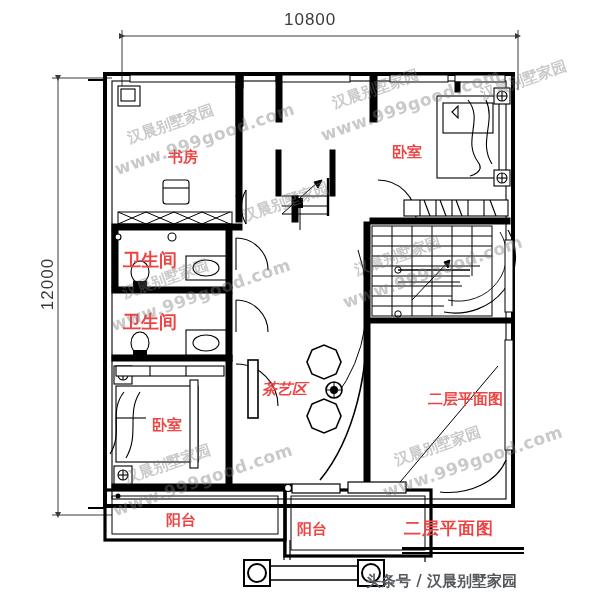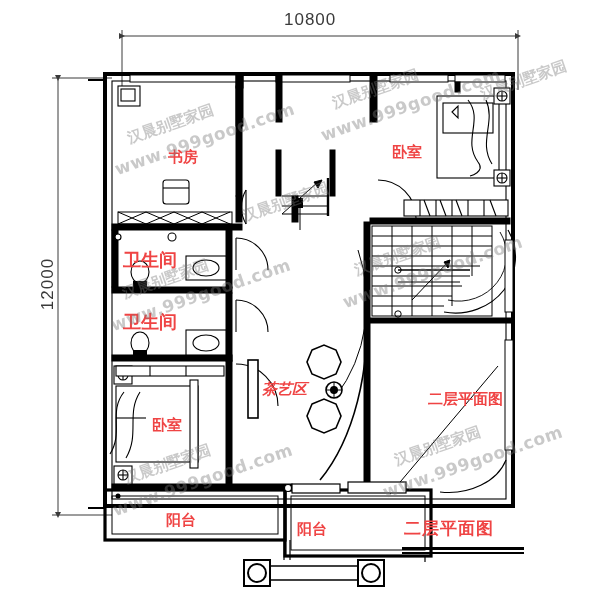--- a/index.html
+++ b/index.html
@@ -373,20 +373,21 @@
   <div class="lbl room-name" style="left:152px; top:418px;">卧室</div>
   <div class="lbl room-name" style="left:262px; top:382px;font-style:italic;">茶艺区</div>
   <div class="lbl room-name" style="left:428px; top:392px;">二层平面图</div>
   <div class="lbl room-name" style="left:166px; top:513px;">阳台</div>
   <div class="lbl room-name" style="left:297px; top:522px;">阳台</div>
 
   <div class="lbl title-main" style="left:404px; top:520px;">二层平面图</div>
   <div class="title-rule" style="left:402px; top:547px; width:122px; height:3px;"></div>
   <div class="title-rule" style="left:402px; top:552px; width:122px; height:1.5px;"></div>
 
+  <div class="credit" style="left:366px; top:572px;">头条号 / 汉晨别墅家园</div>
 
   <div class="wm wm-cn" style="left:125px; top:130px;">汉晨别墅家园</div>
   <div class="wm wm-en" style="left:112px; top:160px;">www.999good.com</div>
 
   <div class="wm wm-cn" style="left:330px; top:95px;">汉晨别墅家园</div>
   <div class="wm wm-en" style="left:318px; top:126px;">www.999good.com</div>
 
   <div class="wm wm-cn" style="left:120px; top:285px;">汉晨别墅家园</div>
   <div class="wm wm-en" style="left:108px; top:316px;">www.999good.com</div>
 

